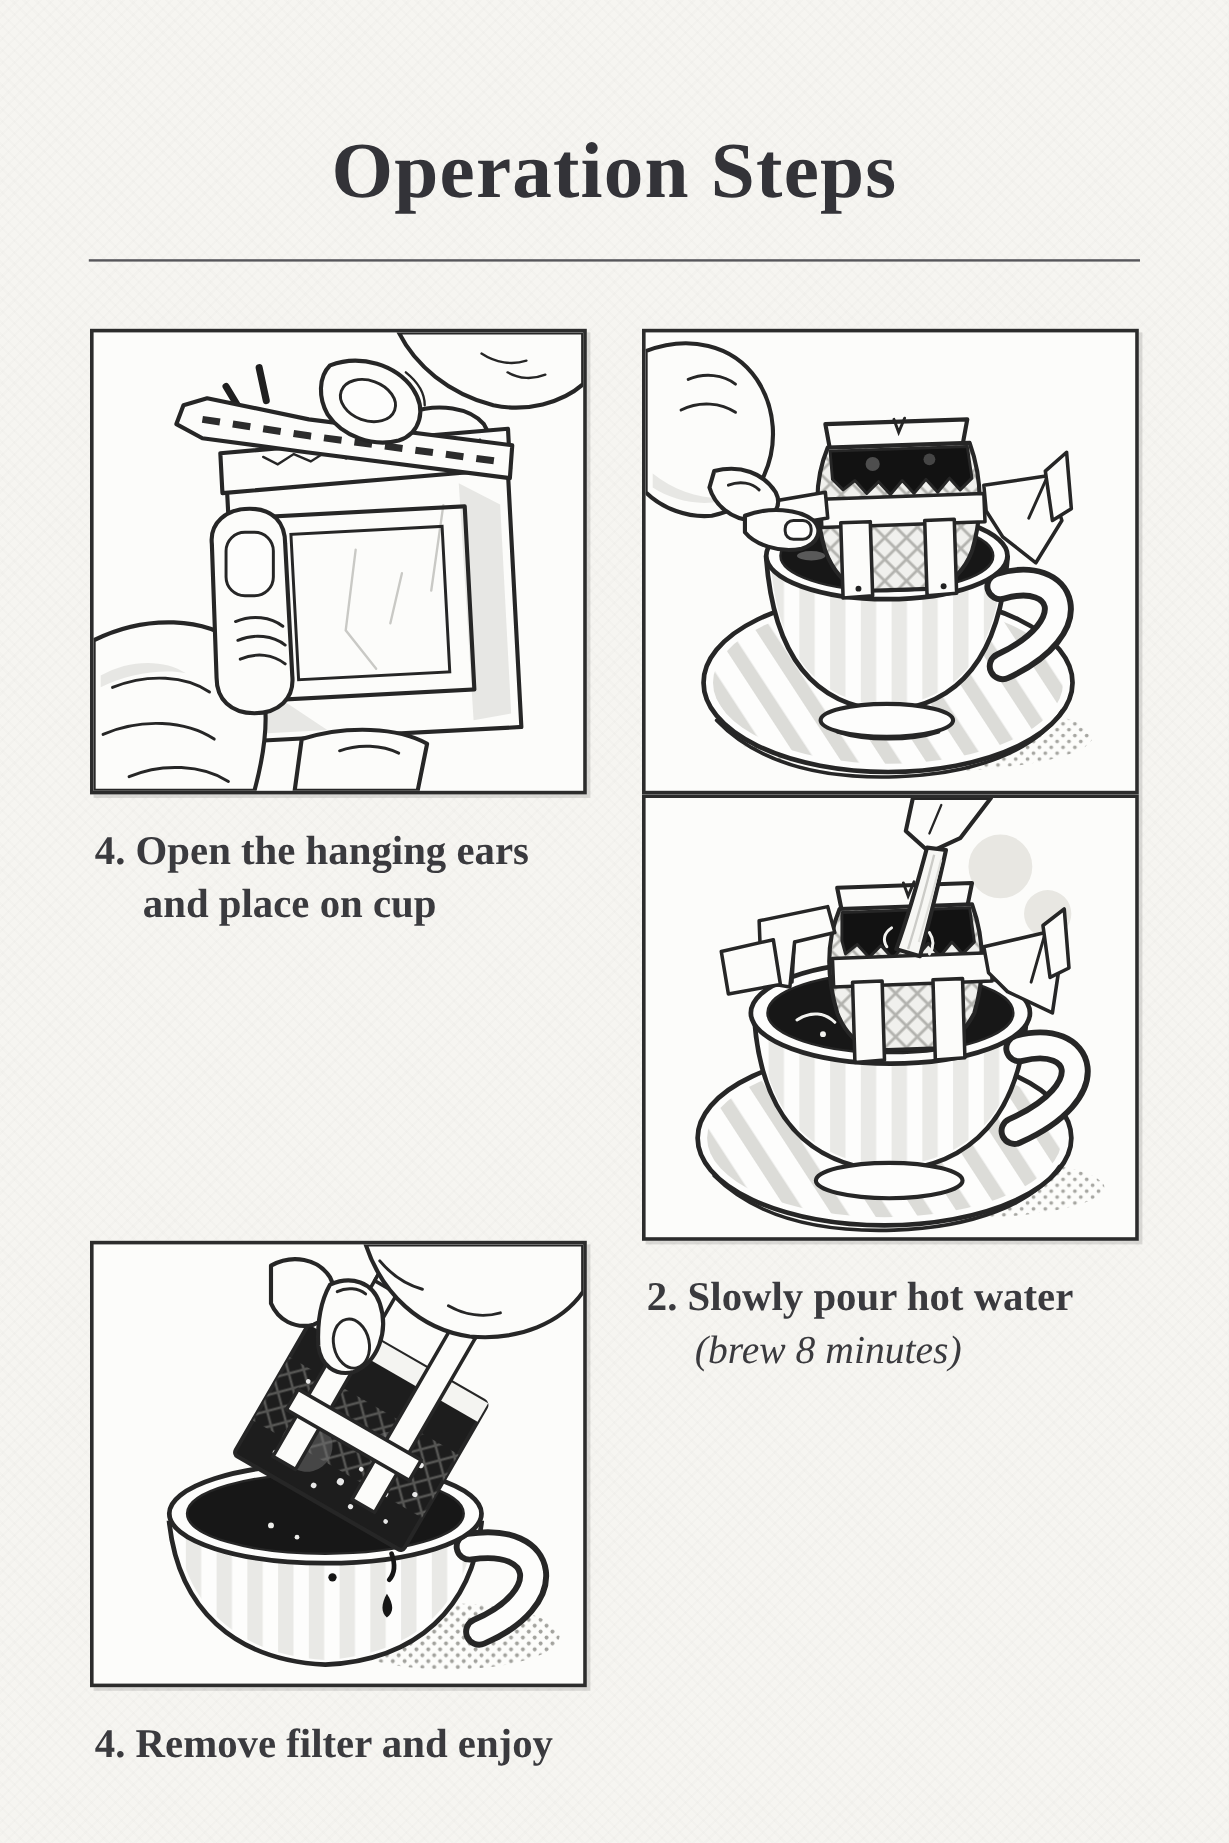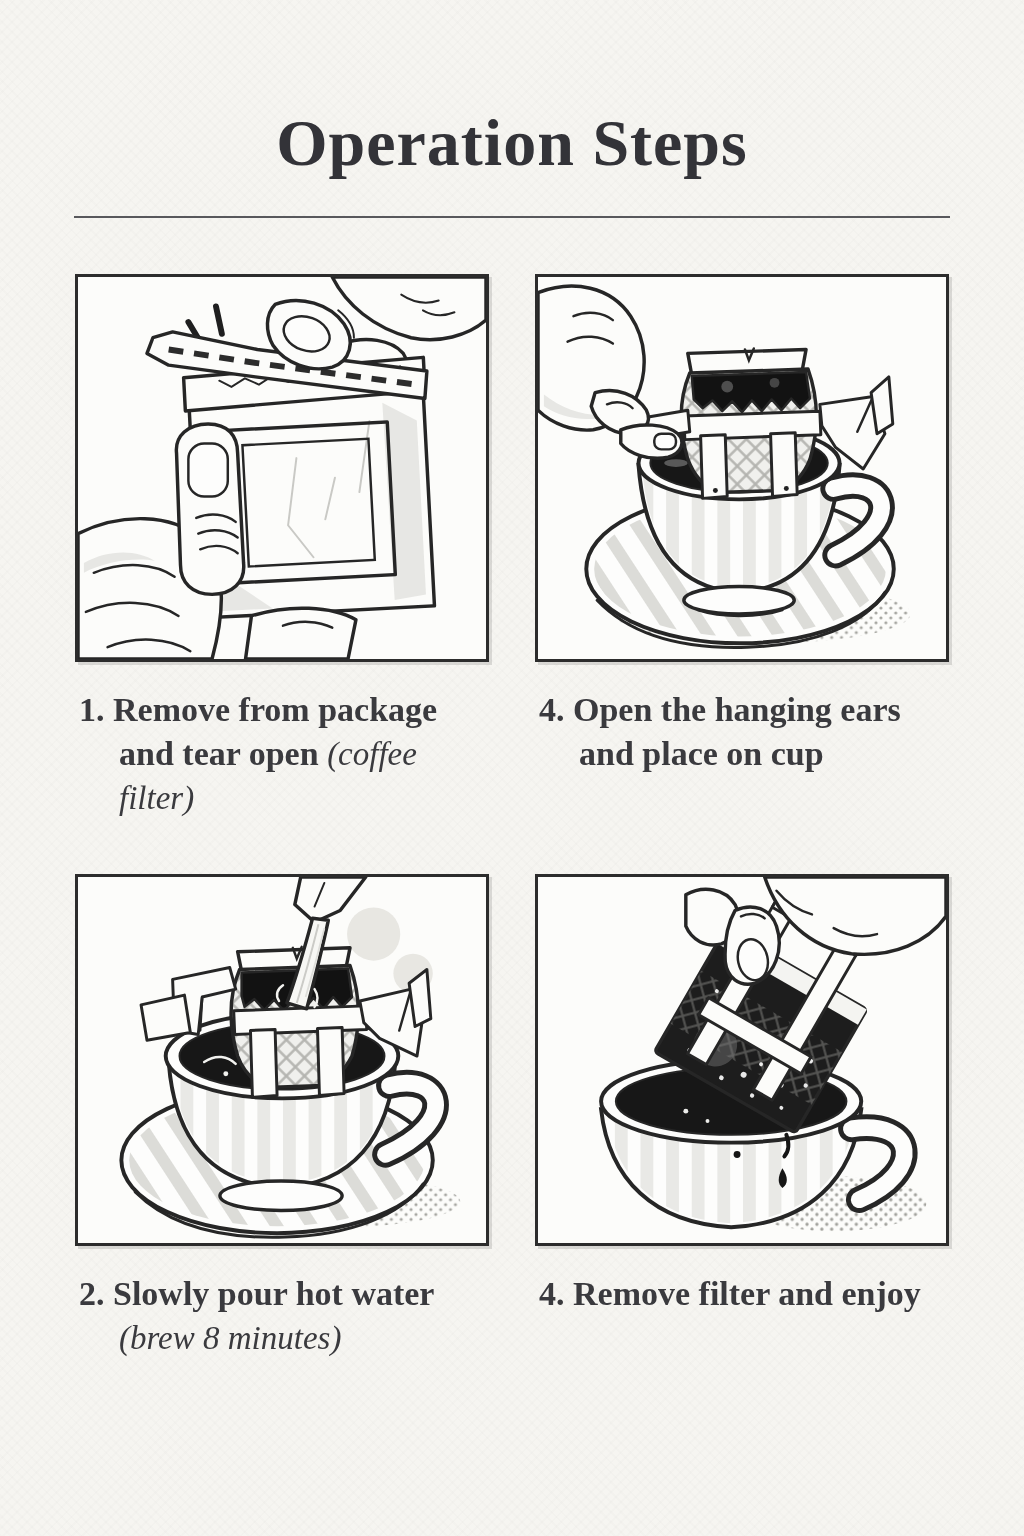--- a/index.html
+++ b/index.html
@@ -184,24 +184,20 @@
           <path class="line25" d="M 30 66 C 46 58 64 60 76 68"></path>
           <path class="skin" d="M 58 118 C 80 112 100 120 110 136 C 116 148 108 160 92 160 C 72 160 58 146 54 132 Z"></path>
           <path class="skin" d="M 84 156 C 104 148 130 150 142 160 C 150 168 146 180 132 184 C 112 188 92 180 84 170 Z"></path>
           <rect class="nail" x="118" y="160" width="22" height="16" rx="7"></rect>
           <path class="line25" d="M 70 130 C 80 126 90 128 96 134"></path>
         </g>
       </svg>
     </figure>
 
     <figcaption class="caption">
-      <div class="cap-line">1. Remove from package</div>
-      <div class="cap-line indent"><span>and tear open </span><span class="cap-note">(coffee filter)</span></div>
-    </figcaption>
-    <figcaption class="caption">
       <div class="cap-line">4. Open the hanging ears</div>
       <div class="cap-line indent"><span>and place on cup</span><span class="cap-note"></span></div>
     </figcaption>
 
     <figure class="panel r2">
       <svg viewBox="0 0 414 372" preserveAspectRatio="none" role="img" aria-label="Hot water poured from a kettle spout into the drip filter sitting on the cup">
         <defs>
           <pattern id="p3c" patternUnits="userSpaceOnUse" width="26" height="12">
             <rect width="13" height="12" fill="#e9e9e6"></rect>
           </pattern>

